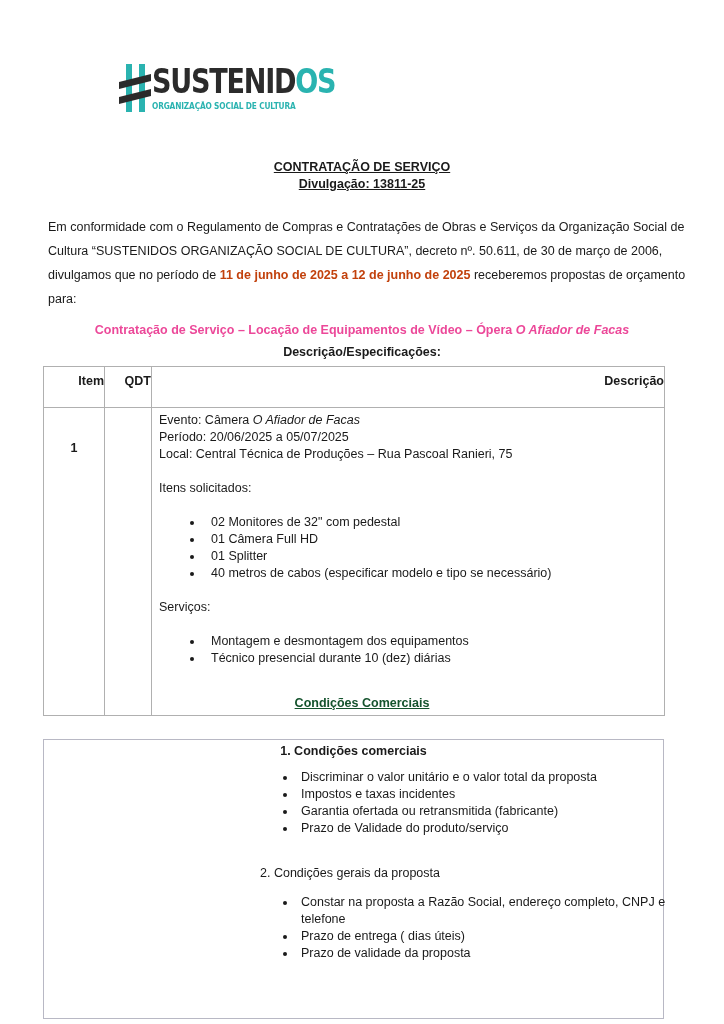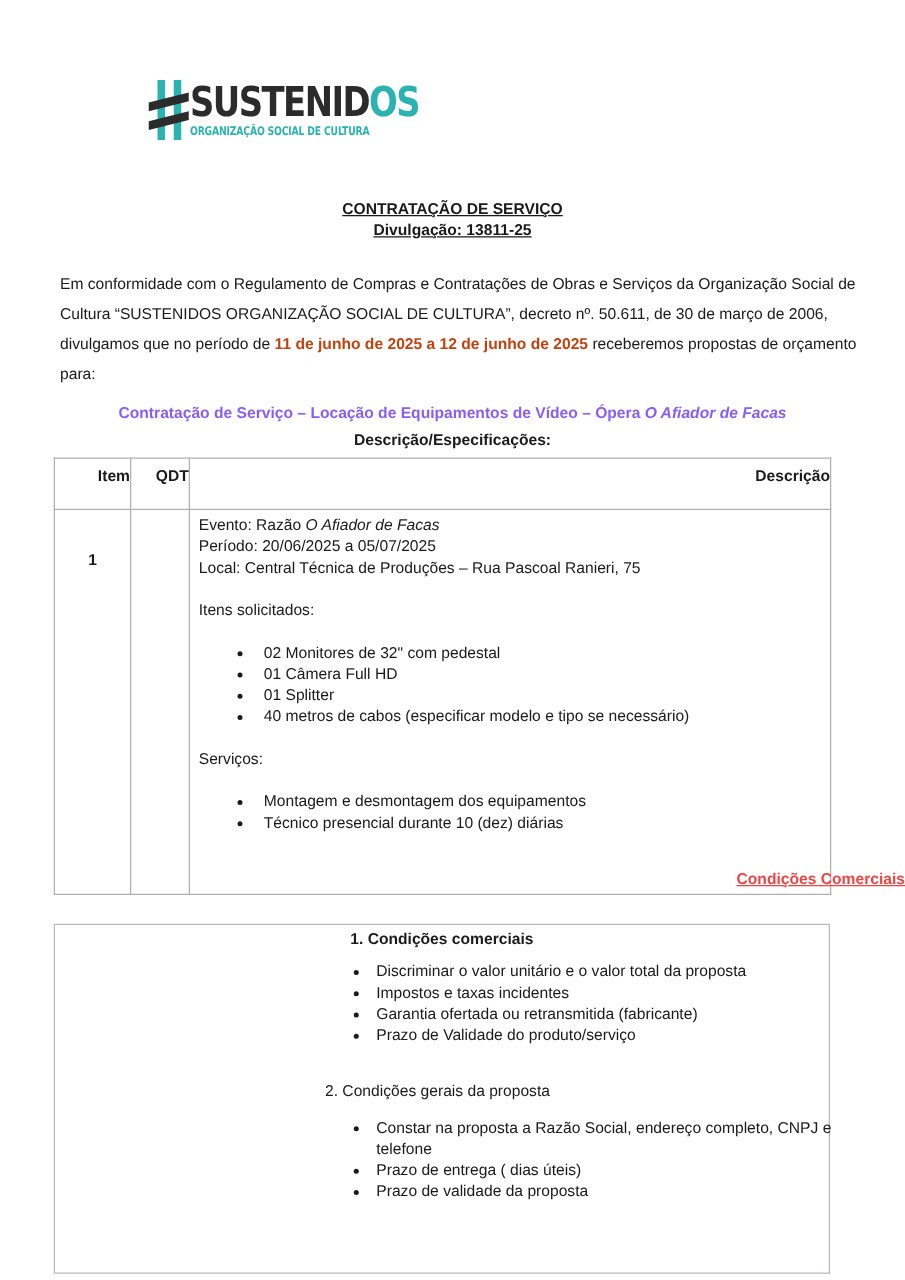--- a/index.html
+++ b/index.html
@@ -18,39 +18,39 @@
       font-weight: bold; font-size: 9.5px; color: #2ab3b0; letter-spacing: -0.2px;
       transform: scaleX(0.78); transform-origin: left top; white-space: nowrap; }
 
     .center { position: absolute; left: 0; width: 724px; text-align: center; }
     .title { top: 160px; font-weight: bold; font-size: 12.5px; text-decoration: underline; }
     .subtitle { top: 177px; font-weight: bold; font-size: 12.5px; text-decoration: underline; }
 
     .intro { left: 48px; top: 215px; width: 640px; font-size: 12.5px; line-height: 24px; }
     .intro .red { color: #c2410c; font-weight: bold; }
 
-    .sec-title { top: 323px; font-weight: bold; font-size: 12.5px; color: #8b5cf6; }
+    .sec-title { top: 323px; font-weight: bold; font-size: 12.5px; color: #ec4899; }
     .sec-title i { font-style: italic; }
     .spec-title { top: 345px; font-weight: bold; font-size: 12.5px; }
 
     table.items { position: absolute; left: 43px; top: 366px; width: 622px; border-collapse: collapse;
       font-size: 12.5px; }
     table.items td, table.items th { border: 1.5px solid #b0b0b0; vertical-align: top; padding: 0; }
     table.items th { height: 33px; font-weight: bold; text-align: right; padding-top: 7px; }
     .c-item { width: 60px; }
     .c-qdt { width: 46px; }
     .row1 td { height: 274px; }
     .item-num { text-align: center; font-weight: bold; padding-top: 33px !important; }
     .desc { padding: 4px 0 0 7px !important; line-height: 17px; }
     .desc i { font-style: italic; }
     .desc ul { margin: 0; padding-left: 45px; list-style: disc; }
     .desc li { padding-left: 7px; line-height: 17px; }
     .gap { height: 17px; }
 
-    .cond-head { top: 696px; font-weight: bold; font-size: 12.5px; color: #ef4444; text-decoration: underline; text-align: right; }
+    .cond-head { top: 696px; font-weight: bold; font-size: 12.5px; color: #14532d; text-decoration: underline; }
 
     .cond-box { position: absolute; left: 43px; top: 739px; width: 621px; height: 280px;
       border: 1.5px solid #b8b8c4; box-sizing: border-box; font-size: 12.5px; }
     .cond-h1 { position: absolute; left: 0; width: 100%; top: 4px; text-align: center; font-weight: bold; }
     .cond-list { position: absolute; left: 216px; width: 390px; margin: 0; padding-left: 37px; list-style: disc; }
     .cond-list li { line-height: 17px; padding-left: 4px; }
     .l1 { top: 29px; }
     .cond-h2 { position: absolute; left: 216px; top: 126px; font-weight: normal; text-align: right; }
     .l2 { top: 154px; }
   </style>
@@ -80,21 +80,21 @@
   <tbody>
       <tr>
     <th class="c-item">Item</th>
     <th class="c-qdt">QDT</th>
     <th>Descrição</th>
   </tr>
   <tr class="row1">
     <td class="item-num">1</td>
     <td></td>
     <td class="desc">
-      <div><span>Evento: Razão </span><i>O Afiador de Facas</i></div>
+      <div><span>Evento: Câmera </span><i>O Afiador de Facas</i></div>
       <div>Período: 20/06/2025 a 05/07/2025</div>
       <div>Local: Central Técnica de Produções – Rua Pascoal Ranieri, 75</div>
       <div class="gap"></div>
       <div>Itens solicitados:</div>
       <div class="gap"></div>
       <ul>
         <li>02 Monitores de 32" com pedestal</li>
         <li>01 Câmera Full HD</li>
         <li>01 Splitter</li>
         <li>40 metros de cabos (especificar modelo e tipo se necessário)</li>

